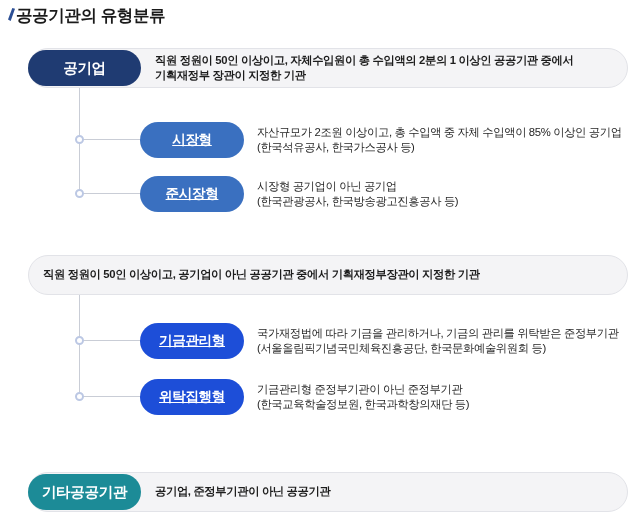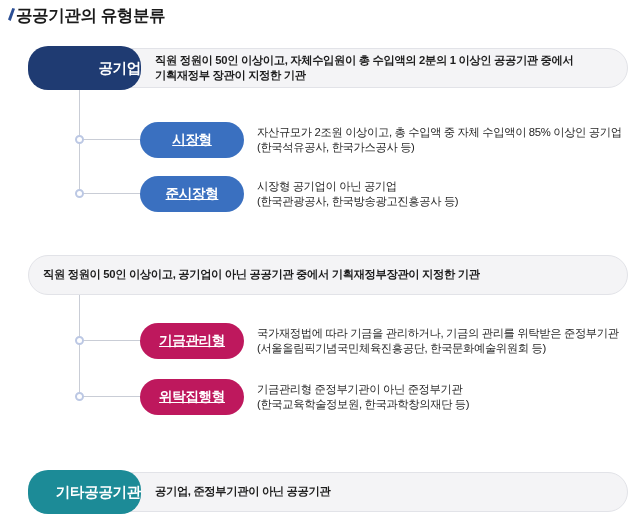--- a/index.html
+++ b/index.html
@@ -77,34 +77,33 @@
     justify-content: center;
     border-radius: 20px;
     color: #ffffff;
     font-weight: 700;
     letter-spacing: -0.3px;
     white-space: nowrap;
     box-sizing: border-box;
   }
   .row.level1 .pill {
     width: 113px;
-    height: 44px;
+    height: 36px;
     margin-left: -1px;
     font-size: 14.5px;
-    justify-content: flex-end;
   }
   .row.level2 .pill {
     width: 104px;
     height: 36px;
     font-size: 13.5px;
     text-decoration: underline;
   }
   .pill.navy  { background: #1f3b72; }
   .pill.blue  { background: #3a70c0; }
-  .pill.teal  { background: #be185d; }
+  .pill.teal  { background: #1d4ed8; }
   .pill.dteal { background: #1c8b97; }
 
   
   .desc {
     margin-left: 14px;
     font-size: 11.3px;
     line-height: 15.5px;
     letter-spacing: -0.35px;
     color: #1d1d1d;
     white-space: pre-line;

